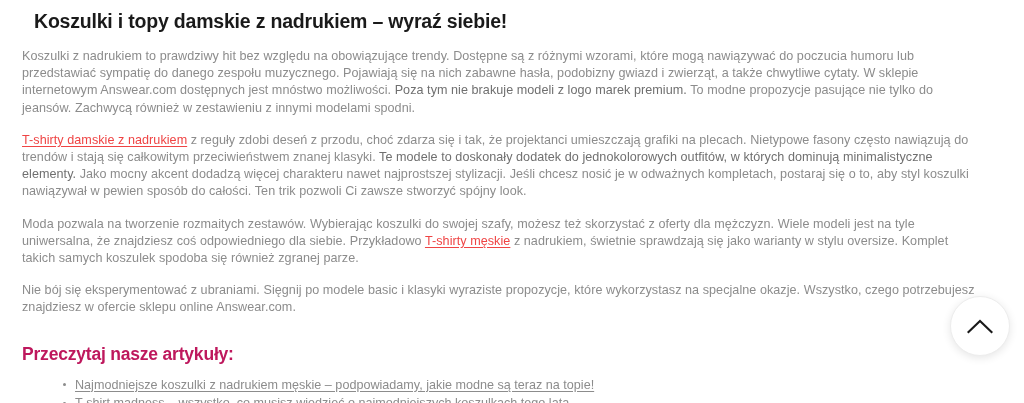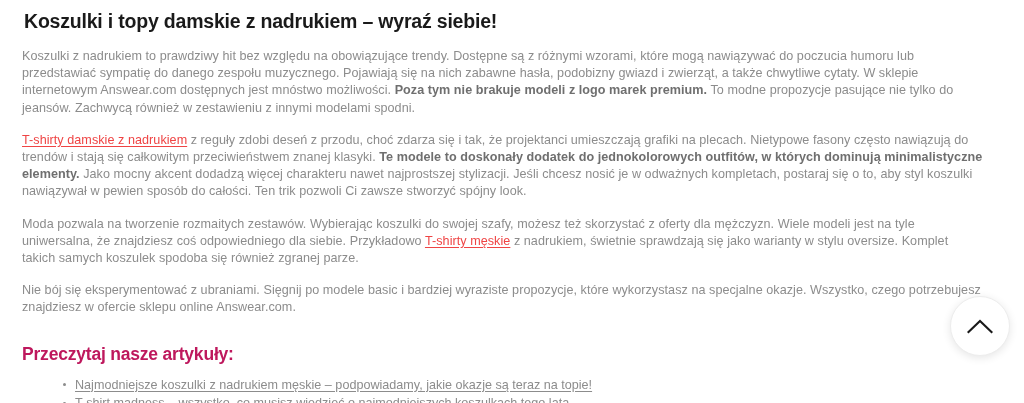--- a/index.html
+++ b/index.html
@@ -24,21 +24,21 @@
     padding: 8px 22px 0 22px;
   }
 
   h2.seo-heading {
     font-family: "Liberation Sans", sans-serif;
     font-weight: bold;
     font-size: 19.5px;
     line-height: 26px;
     letter-spacing: -0.2px;
     color: #1a1a1a;
-    margin: 0 0 14px 2px;
+    margin: 0 0 14px 12px;
   }
 
   h2.articles-heading {
     font-family: "Liberation Sans", sans-serif;
     font-weight: bold;
     font-size: 17.5px;
     line-height: 24px;
     letter-spacing: -0.2px;
     color: #be185d;
     margin: 0 0 12px 0;
@@ -48,21 +48,21 @@
     font-size: 12.6px;
     line-height: 17.2px;
     color: #8c8c8c;
     margin: 0 0 15px 0;
     letter-spacing: 0.05px;
     max-width: 962px;
   }
 
   p.seo-par b, p.seo-par strong {
     color: #6f6f6f;
-    font-weight: bold;
+    font-weight: normal;
   }
 
   a.inline-link {
     color: #ef4444;
     text-decoration: underline;
     text-underline-offset: 1.5px;
   }
 
   ul.article-list {
     list-style: none;
@@ -119,28 +119,28 @@
 </head>
 <body>
 
 <div class="page">
 
   <h2 class="seo-heading">Koszulki i topy damskie z nadrukiem – wyraź siebie!</h2>
 
   <p class="seo-par" id="par-1"><span>Koszulki z nadrukiem to prawdziwy hit bez względu na obowiązujące trendy. Dostępne są z różnymi wzorami, które mogą nawiązywać do poczucia humoru lub przedstawiać sympatię do danego zespołu muzycznego. Pojawiają się na nich zabawne hasła, podobizny gwiazd i zwierząt, a także chwytliwe cytaty. W sklepie internetowym Answear.com dostępnych jest mnóstwo możliwości. </span><b>Poza tym nie brakuje modeli z logo marek premium.</b><span> To modne propozycje pasujące nie tylko do jeansów. Zachwycą również w zestawieniu z innymi modelami spodni.</span></p>
   <p class="seo-par" id="par-2"><a class="inline-link" href="#">T-shirty damskie z nadrukiem</a><span> z reguły zdobi deseń z przodu, choć zdarza się i tak, że projektanci umieszczają grafiki na plecach. Nietypowe fasony często nawiązują do trendów i stają się całkowitym przeciwieństwem znanej klasyki. </span><b>Te modele to doskonały dodatek do jednokolorowych outfitów, w których dominują minimalistyczne elementy.</b><span> Jako mocny akcent dodadzą więcej charakteru nawet najprostszej stylizacji. Jeśli chcesz nosić je w odważnych kompletach, postaraj się o to, aby styl koszulki nawiązywał w pewien sposób do całości. Ten trik pozwoli Ci zawsze stworzyć spójny look.</span></p>
   <p class="seo-par" id="par-3"><span>Moda pozwala na tworzenie rozmaitych zestawów. Wybierając koszulki do swojej szafy, możesz też skorzystać z oferty dla mężczyzn. Wiele modeli jest na tyle uniwersalna, że znajdziesz coś odpowiedniego dla siebie. Przykładowo </span><a class="inline-link" href="#">T-shirty męskie</a><span> z nadrukiem, świetnie sprawdzają się jako warianty w stylu oversize. Komplet takich samych koszulek spodoba się również zgranej parze.</span></p>
-  <p class="seo-par" id="par-4"><span>Nie bój się eksperymentować z ubraniami. Sięgnij po modele basic i bardziej wyraziste propozycje, które wykorzystasz na specjalne okazje. Wszystko, czego potrzebujesz znajdziesz w ofercie sklepu online Answear.com.</span></p>
+  <p class="seo-par" id="par-4"><span>Nie bój się eksperymentować z ubraniami. Sięgnij po modele basic i klasyki wyraziste propozycje, które wykorzystasz na specjalne okazje. Wszystko, czego potrzebujesz znajdziesz w ofercie sklepu online Answear.com.</span></p>
 
   <div class="spacer-block"></div>
 
   <h2 class="articles-heading">Przeczytaj nasze artykuły:</h2>
 
   <ul class="article-list" id="article-list">
-      <li><span class="bullet"></span><a href="#">Najmodniejsze koszulki z nadrukiem męskie – podpowiadamy, jakie okazje są teraz na topie!</a></li>
+      <li><span class="bullet"></span><a href="#">Najmodniejsze koszulki z nadrukiem męskie – podpowiadamy, jakie modne są teraz na topie!</a></li>
       <li><span class="bullet"></span><a href="#">T-shirt madness – wszystko, co musisz wiedzieć o najmodniejszych koszulkach tego lata</a></li>
     </ul>
 
 </div>
 
 <div class="scroll-top-button">
   <span>
     <svg width="26" height="15" viewBox="0 0 26 15" fill="none" xmlns="http://www.w3.org/2000/svg">
       <path d="M1.5 13 L13 2 L24.5 13" stroke="#1a1a1a" stroke-width="2.1" stroke-linecap="square" stroke-linejoin="miter"></path>
     </svg>

